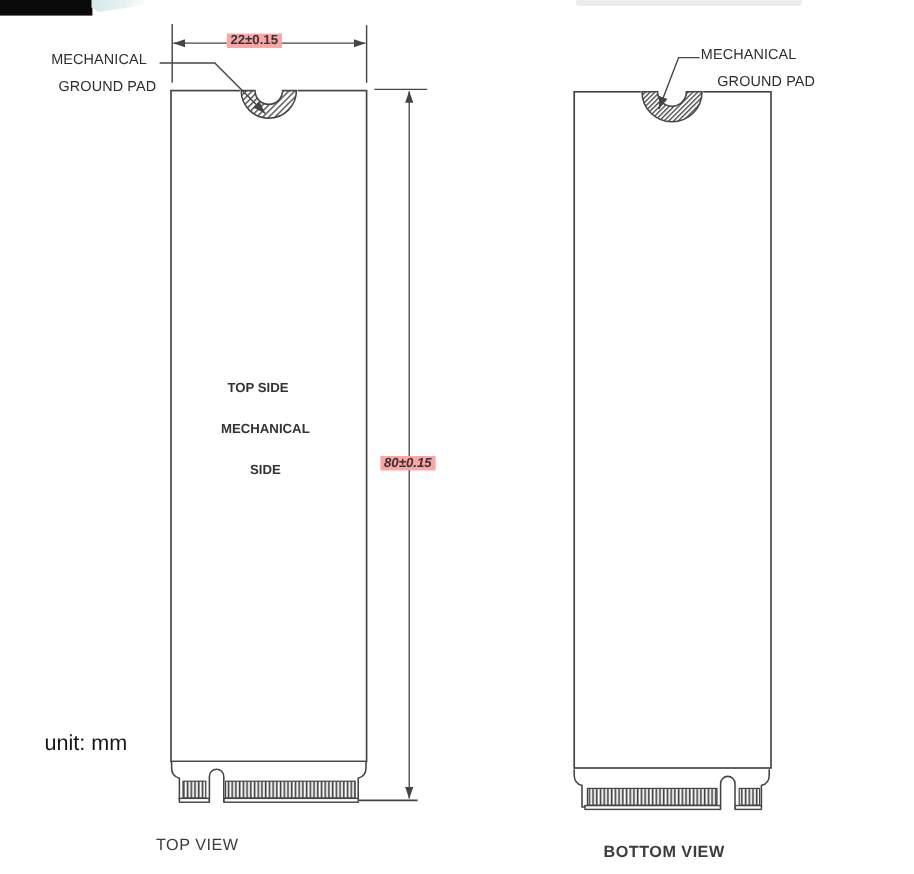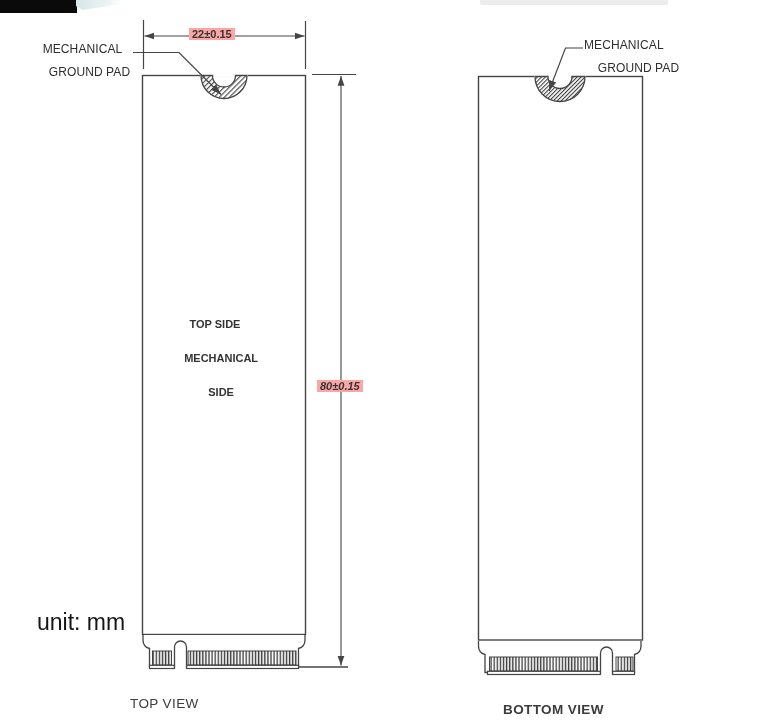--- a/index.html
+++ b/index.html
@@ -53,21 +53,21 @@
   }
   .lbl-dim-width { left: 189px; top: 28px; }
   .lbl-dim-height { left: 317px; top: 380px; font-style: italic; }
 
   .lbl-component-area {
     left: 144px; top: 316px; width: 142px;
     text-align: center;
     font-size: 11px; font-weight: bold; line-height: 17px;
     color: #333333;
   }
-  .lbl-unit { left: 37px; top: 609px; font-size: 23px; color: #161616; }
+  .lbl-unit { left: 37px; top: 609px; font-size: 18px; color: #161616; }
 
   .lbl-caption {
     font-size: 13.5px; color: #3c3c3c; letter-spacing: 0.4px;
     text-align: left;
   }
   .lbl-caption-top { left: 130px; top: 696px; width: 146px; }
   .lbl-caption-bottom { left: 503px; top: 702px; width: 146px; font-weight: bold; }
 </style>
 </head>
 <body>

